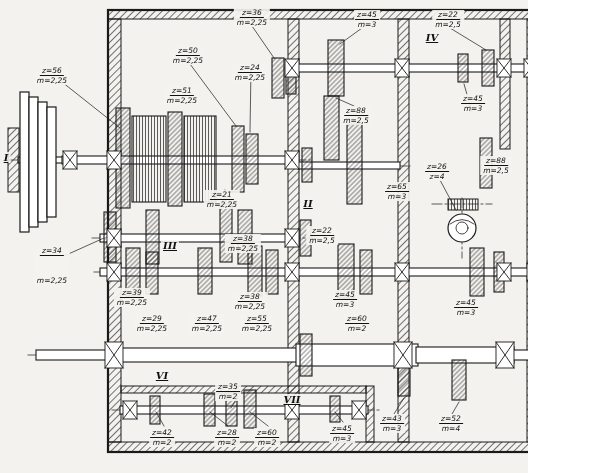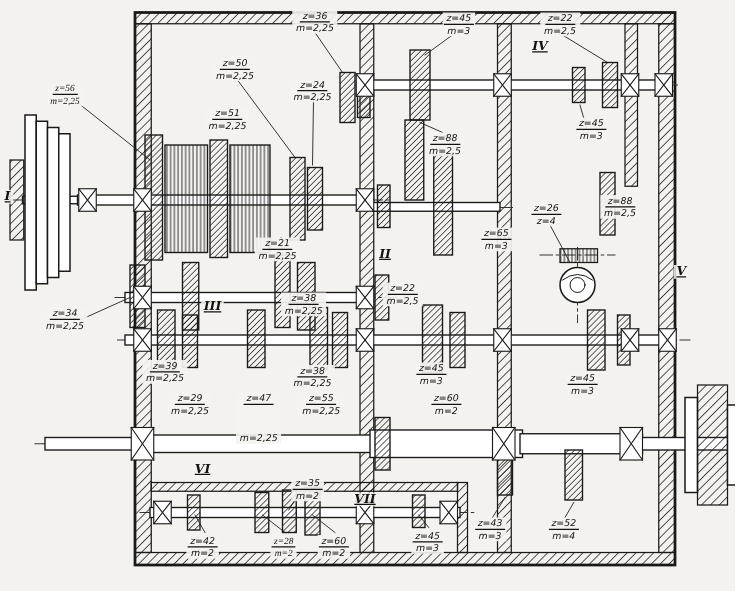--- a/index.html
+++ b/index.html
@@ -1,18 +1,18 @@
 <!DOCTYPE html>
 <html><head>
 <meta charset="utf-8">
 <style>
   * { margin:0; padding:0; box-sizing:border-box; }
   html,body { font-family:"DejaVu Sans",sans-serif; }
   #canvas {
-    position:relative; width:588px; height:473px; overflow:hidden;
+    position:relative; width:528px; height:473px; overflow:hidden;
     background:#f3f2ee; color:#1a1a1a;
   }
   #drawing { position:absolute; left:0; top:0; }
   #labels, #markers { position:absolute; left:0; top:0; width:100%; height:100%; pointer-events:none; }
   .glabel {
     position:absolute; transform:translateX(-50%);
     display:inline-flex; flex-direction:column; align-items:center;
     font:italic 7.5px/1.2 "DejaVu Sans",sans-serif; color:#111;
     background:rgba(244,243,239,.92); padding:0 1px; white-space:nowrap; z-index:3;
   }
@@ -252,21 +252,21 @@
     <span class="bot">m=2,5</span>
   </div>
       <div class="glabel" style="left: 188px; top: 46px; font-style: italic;">
     <span class="top">z=50</span>
     <span class="bot">m=2,25</span>
   </div>
       <div class="glabel" style="left: 250px; top: 35px; margin-top: 28px;">
     <span class="top">z=24</span>
     <span class="bot">m=2,25</span>
   </div>
-      <div class="glabel" style="left: 52px; top: 66px; font-family: Liberation Serif, serif;">
+      <div class="glabel" style="left: 52px; top: 66px;">
     <span class="top">z=56</span>
     <span class="bot">m=2,25</span>
   </div>
       <div class="glabel" style="left: 182px; top: 86px;">
     <span class="top">z=51</span>
     <span class="bot">m=2,25</span>
   </div>
       <div class="glabel" style="left: 356px; top: 106px;">
     <span class="top">z=88</span>
     <span class="bot">m=2,5</span>
@@ -284,21 +284,21 @@
     <span class="bot">m=3</span>
   </div>
       <div class="glabel" style="left: 437px; top: 162px;">
     <span class="top">z=26</span>
     <span class="bot">z=4</span>
   </div>
       <div class="glabel" style="left: 496px; top: 156px;">
     <span class="top">z=88</span>
     <span class="bot">m=2,5</span>
   </div>
-      <div class="glabel" style="left: 52px; top: 246px;">
+      <div class="glabel" style="left: 52px; top: 246px; gap: 20px;">
     <span class="top">z=34</span>
     <span class="bot">m=2,25</span>
   </div>
       <div class="glabel" style="left: 243px; top: 234px;">
     <span class="top">z=38</span>
     <span class="bot">m=2,25</span>
   </div>
       <div class="glabel" style="left: 322px; top: 226px;">
     <span class="top">z=22</span>
     <span class="bot">m=2,5</span>
@@ -312,45 +312,45 @@
     <span class="bot">m=2,25</span>
   </div>
       <div class="glabel" style="left: 345px; top: 290px;">
     <span class="top">z=45</span>
     <span class="bot">m=3</span>
   </div>
       <div class="glabel" style="left: 152px; top: 314px;">
     <span class="top">z=29</span>
     <span class="bot">m=2,25</span>
   </div>
-      <div class="glabel" style="left: 207px; top: 314px; gap: 22px;">
+      <div class="glabel" style="left: 207px; top: 314px;">
     <span class="top">z=47</span>
     <span class="bot">m=2,25</span>
   </div>
       <div class="glabel" style="left: 257px; top: 314px;">
     <span class="top">z=55</span>
     <span class="bot">m=2,25</span>
   </div>
       <div class="glabel" style="left: 357px; top: 314px;">
     <span class="top">z=60</span>
     <span class="bot">m=2</span>
   </div>
       <div class="glabel" style="left: 466px; top: 298px;">
     <span class="top">z=45</span>
     <span class="bot">m=3</span>
   </div>
-      <div class="glabel" style="left: 246px; top: 382px; text-align: right;">
+      <div class="glabel" style="left: 228px; top: 382px; text-align: right;">
     <span class="top">z=35</span>
     <span class="bot">m=2</span>
   </div>
       <div class="glabel" style="left: 162px; top: 428px; text-align: right;">
     <span class="top">z=42</span>
     <span class="bot">m=2</span>
   </div>
-      <div class="glabel" style="left: 227px; top: 428px; font-family: Liberation Serif, serif;">
+      <div class="glabel" style="left: 227px; top: 428px;">
     <span class="top">z=28</span>
     <span class="bot">m=2</span>
   </div>
       <div class="glabel" style="left: 267px; top: 428px;">
     <span class="top">z=60</span>
     <span class="bot">m=2</span>
   </div>
       <div class="glabel" style="left: 342px; top: 424px;">
     <span class="top">z=45</span>
     <span class="bot">m=3</span>

